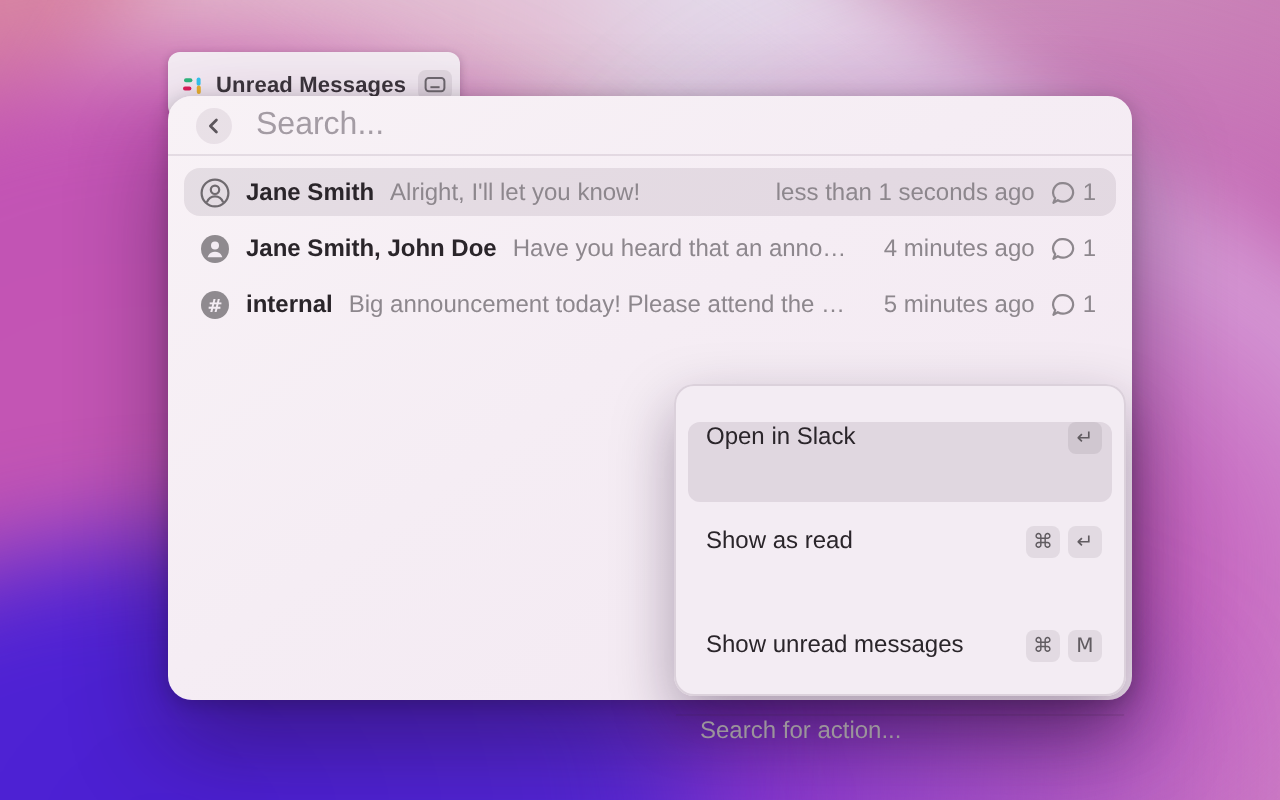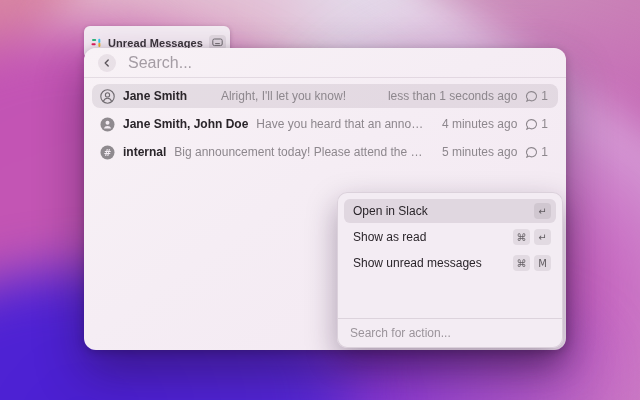--- a/index.html
+++ b/index.html
@@ -41,36 +41,36 @@
 
   .searchbar { display:flex; align-items:center; height:30px; padding:0 14px; gap:12px;
                border-bottom:1px solid rgba(60,30,60,0.10); }
   .back-btn { width:18px; height:18px; border-radius:50%; background:rgba(60,30,60,0.08);
               display:flex; align-items:center; justify-content:center; flex:0 0 auto; cursor:default; }
   .search-placeholder { font-size:16px; color:#a49ca4; }
 
   .list { padding:6px 8px 0 8px; }
   .row { display:flex; align-items:center; height:24px; margin-bottom:4px; border-radius:8px;
          padding:0 10px 0 8px; gap:8px; }
-  .row.selected { background:rgba(70,45,70,0.10);text-align:center; }
+  .row.selected { background:rgba(70,45,70,0.10); }
   .row-avatar { flex:0 0 auto; display:flex; align-items:center; }
   .row-sender { font-size:12px; font-weight:700; color:#2a252a; white-space:nowrap; }
   .row-preview { font-size:12px; color:#8d878d; white-space:nowrap; overflow:hidden;
                  text-overflow:ellipsis; flex:1 1 auto; }
   .row-time { font-size:12px; color:#8d878d; white-space:nowrap; margin-left:8px; }
   .row-replies { display:flex; align-items:center; gap:3px; color:#8d878d; }
   .row-reply-count { font-size:12px; color:#8d878d; }
 
   
   .panel { position:absolute; left:337px; top:192px; width:226px; height:156px; border-radius:10px;
            background:rgba(243,236,243,0.99); border:1px solid rgba(70,40,70,0.14);
            box-shadow:0 12px 30px rgba(35,10,50,0.35); display:flex; flex-direction:column; }
   .panel-items { padding:6px 6px 0 6px; }
-  .action { display:flex; align-items:center; height:24px; margin-bottom:2px; border-radius:6px;
-            padding:0 5px 0 9px; }
+  .action { display:flex; height:40px; margin-bottom:2px; border-radius:6px;
+            padding:0 5px 0 9px;margin-top:12px; }
   .action.selected { background:rgba(70,45,70,0.11); }
   .action-label { font-size:12px; color:#2a252a; flex:1 1 auto; }
   .keys { display:flex; gap:4px; }
   .key { min-width:17px; height:16px; padding:0 3px; border-radius:4px; background:rgba(60,40,60,0.09);
          display:flex; align-items:center; justify-content:center;
          font-size:10px; color:#615c61; font-family:"DejaVu Sans",sans-serif; }
   .panel-spacer { flex:1 1 auto; }
   .panel-footer { border-top:1px solid rgba(60,30,60,0.12); height:29px; display:flex; align-items:center;
                   padding:0 12px; }
   .panel-footer-text { font-size:12px; color:#9b949b; }

